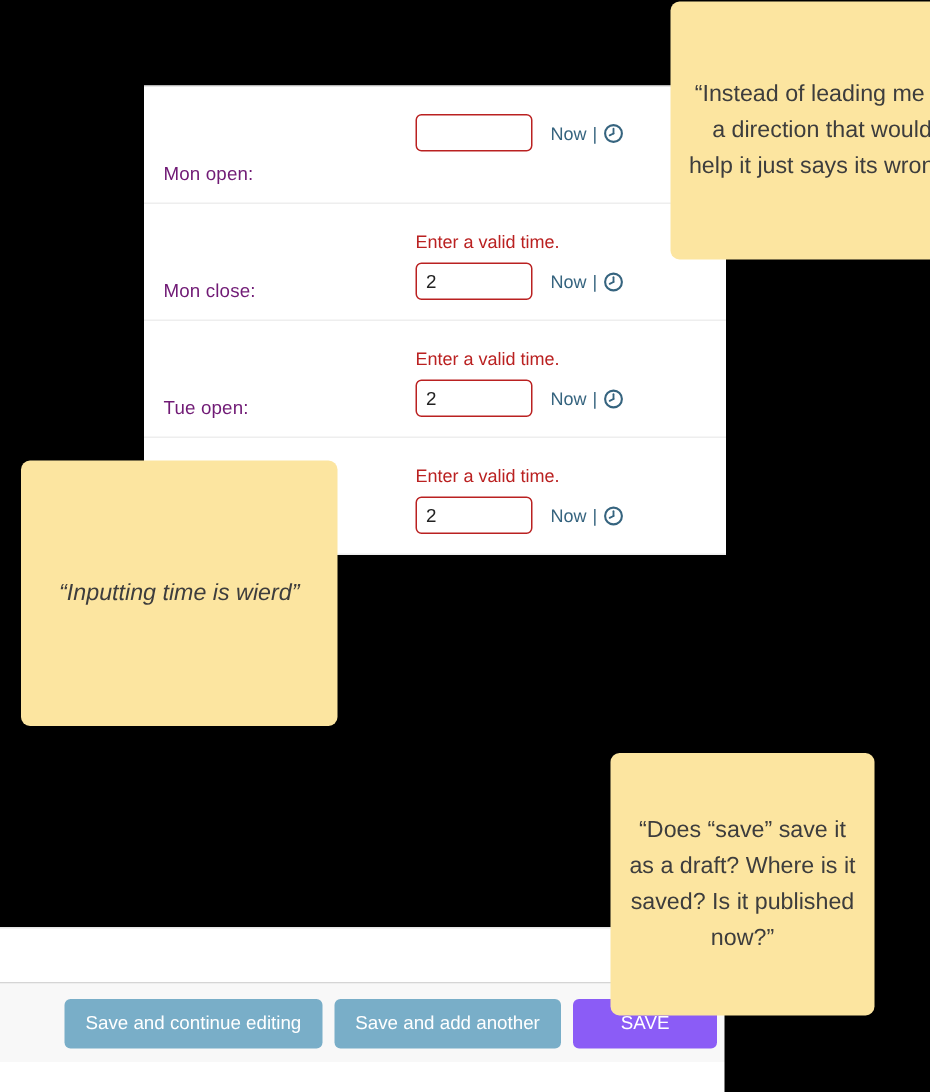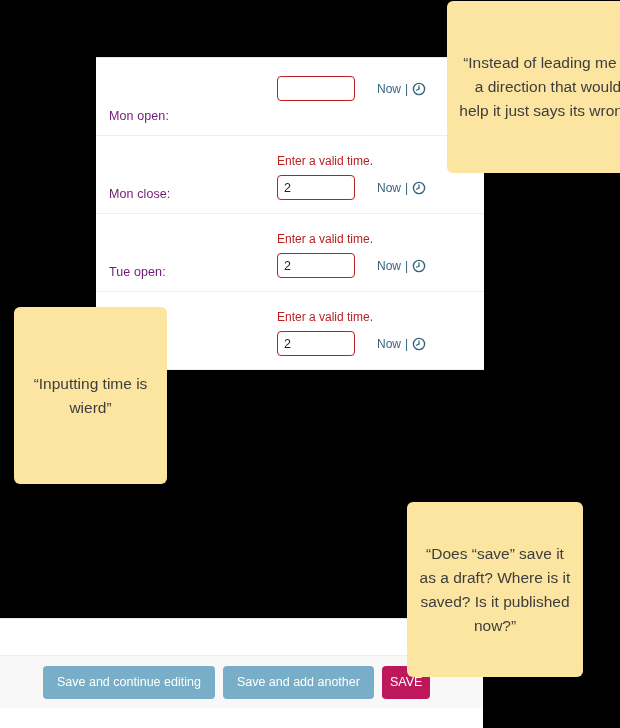--- a/index.html
+++ b/index.html
@@ -70,21 +70,21 @@
     padding: 2px 6px;
     font-family: "Liberation Sans", sans-serif;
     font-size: 12.5px;
     color: #222222;
     background: #ffffff;
     outline: none;
   }
   .now-link {
     color: #36647f;
     font-size: 12px;
-    margin-left: 22px;
+    margin-left: 12px;
     text-decoration: none;
     cursor: pointer;
     white-space: nowrap;
   }
   .sep {
     color: #36647f;
     font-size: 12px;
     margin: 0 4px;
   }
   .clock-icon {
@@ -130,21 +130,21 @@
     color: #ffffff;
     border: none;
     border-radius: 4px;
     padding: 0 14px;
     height: 33px;
     line-height: 33px;
     cursor: pointer;
     white-space: nowrap;
   }
   .btn-secondary { background: #79aec8; }
-  .btn-default   { background: #be185d; text-transform: uppercase; padding: 0 8px; }
+  .btn-default   { background: #8b5cf6; text-transform: uppercase; padding: 0 32px; }
 
   #bottom-white-under {
     position: absolute;
     left: 0;
     top: 708px;
     width: 483px;
     height: 20px;
     background: #ffffff;
   }
 
@@ -165,22 +165,23 @@
   }
   #sticky-top-right {
     left: 447px;
     top: 1px;
     width: 202px;
     height: 172px;
   }
   #sticky-left {
     left: 14px;
     top: 307px;
-    width: 153px;
+    width: 211px;
     height: 177px;
+    font-style: italic;
   }
   #sticky-bottom-right {
     left: 407px;
     top: 481px;
     width: 176px;
     height: 175px;
     margin-top: 21px;
   }
   .sticky span { display: block; }
 </style>

